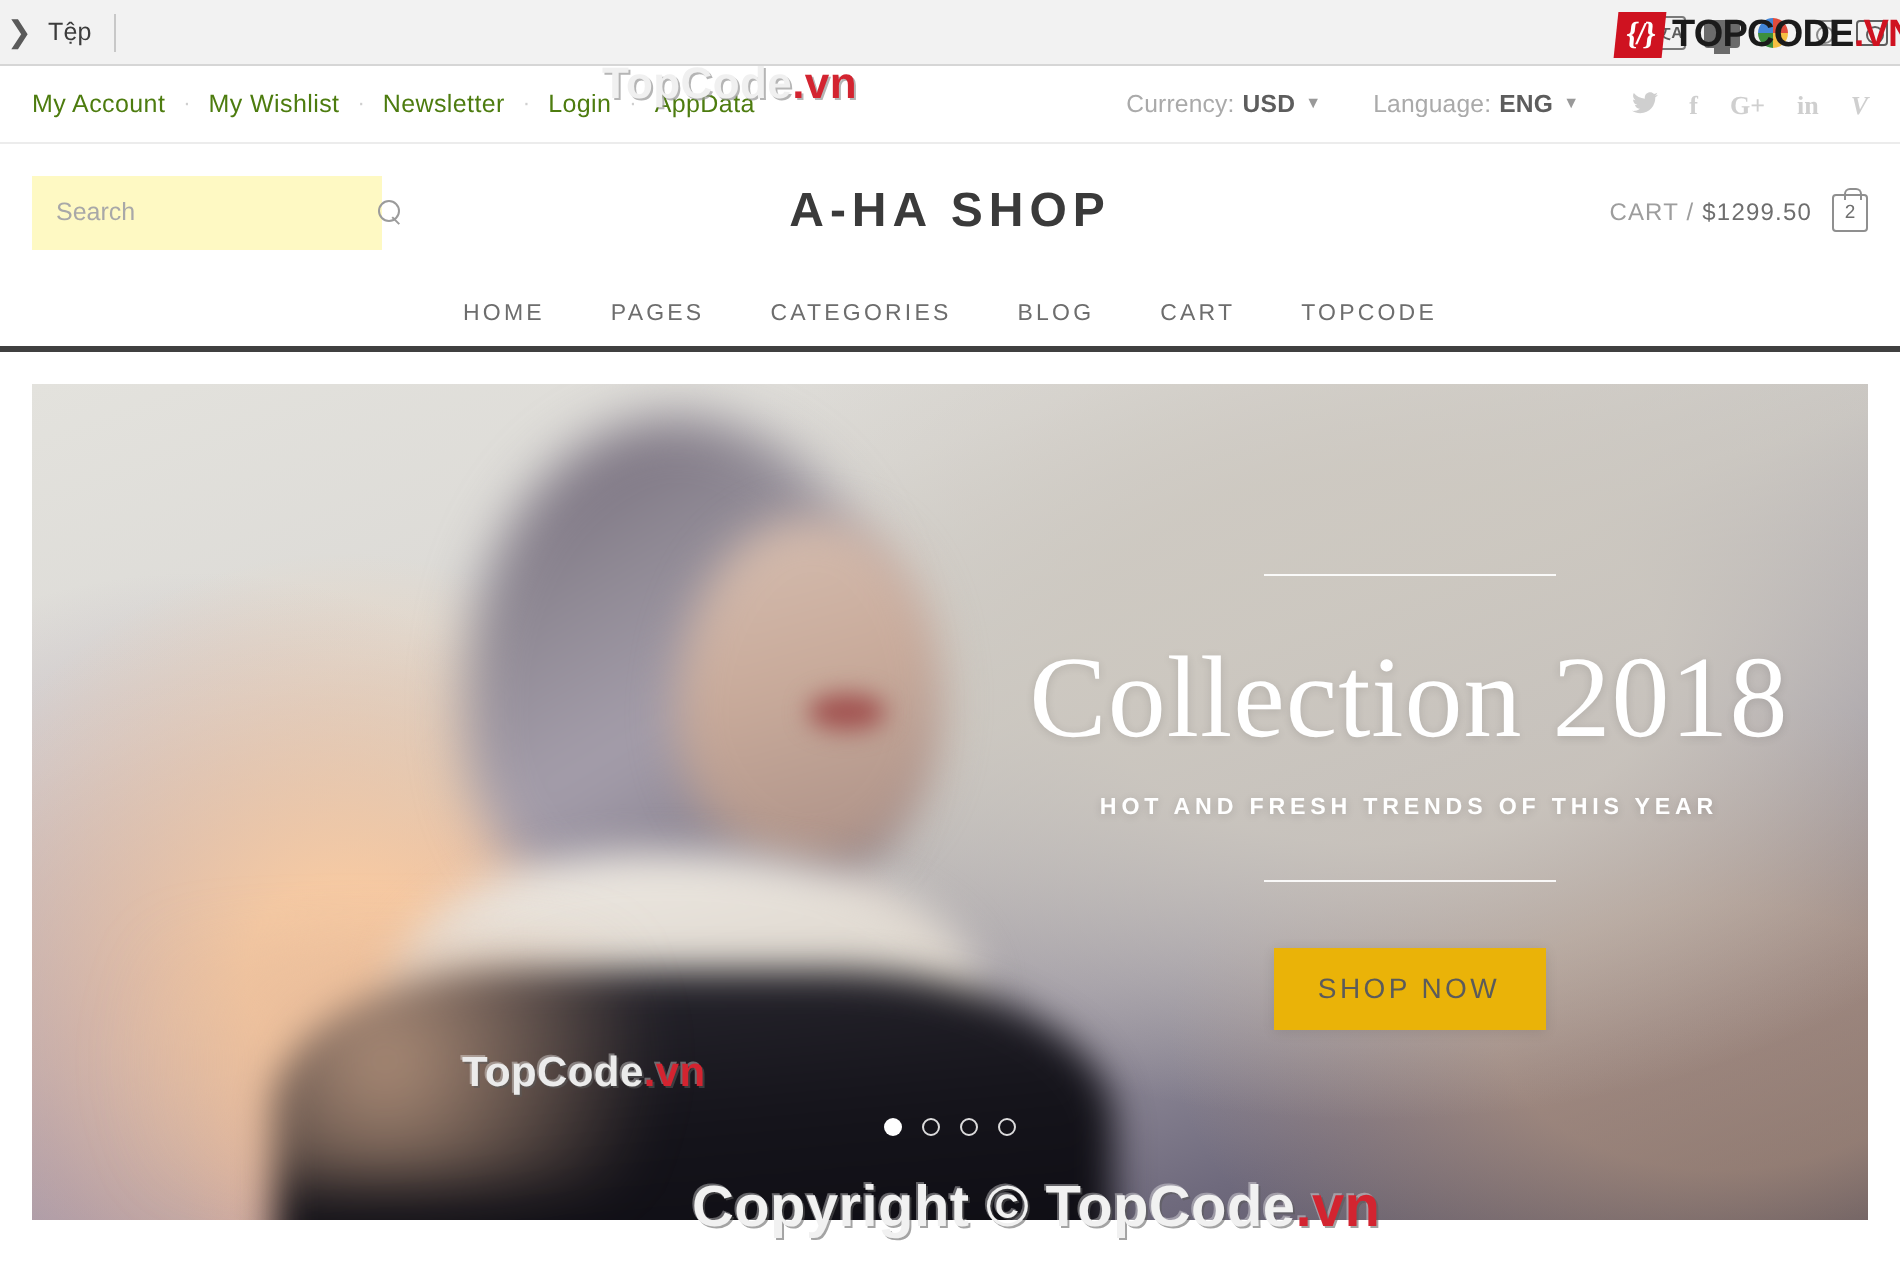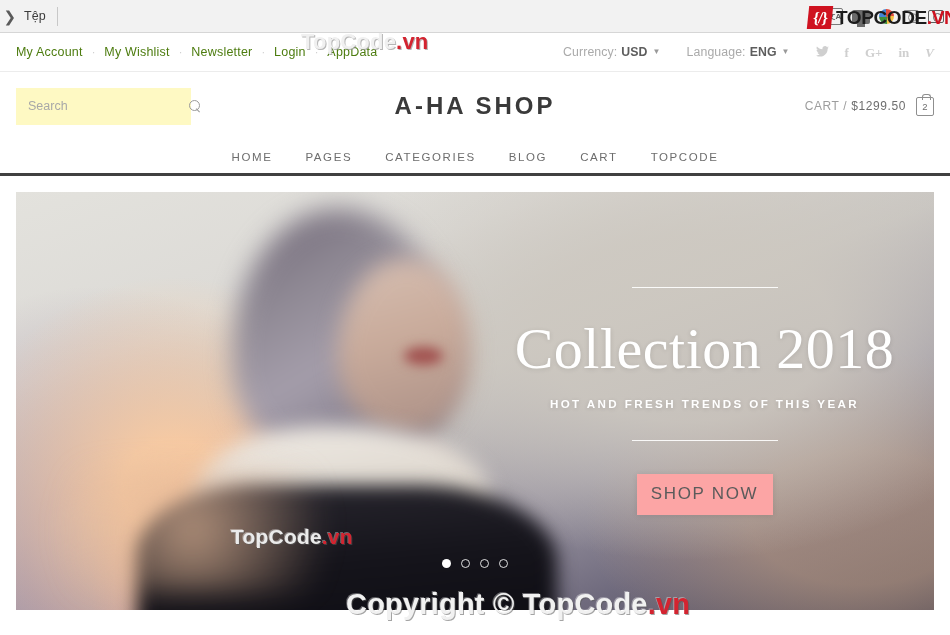--- a/index.html
+++ b/index.html
@@ -283,23 +283,23 @@
   }
   .hero-sub {
     font-size: 11.6px; letter-spacing: 2.4px; font-weight: bold;
     margin-top: 17px;
     text-shadow: 0 1px 4px rgba(0,0,0,.15);
   }
   .hero-rule2 { margin-top: 30px; }
   .shop-btn {
     margin-top: 33px;
     width: 136px; height: 41px;
-    background: #fca5a5; color: #5b5b5b;
+    background: #eab308; color: #5b5b5b;
     display: flex; align-items: center; justify-content: center;
-    font-size: 17px; letter-spacing: 1.7px;
+    font-size: 14px; letter-spacing: 1.7px;
     cursor: pointer;
     box-shadow: 0 1px 6px rgba(0,0,0,.1);
   }
 
   .dots {
     position: absolute; left: 0; right: 0; bottom: 42px;
     display: flex; justify-content: center; gap: 10px;
     z-index: 12;
   }
   .dot {

